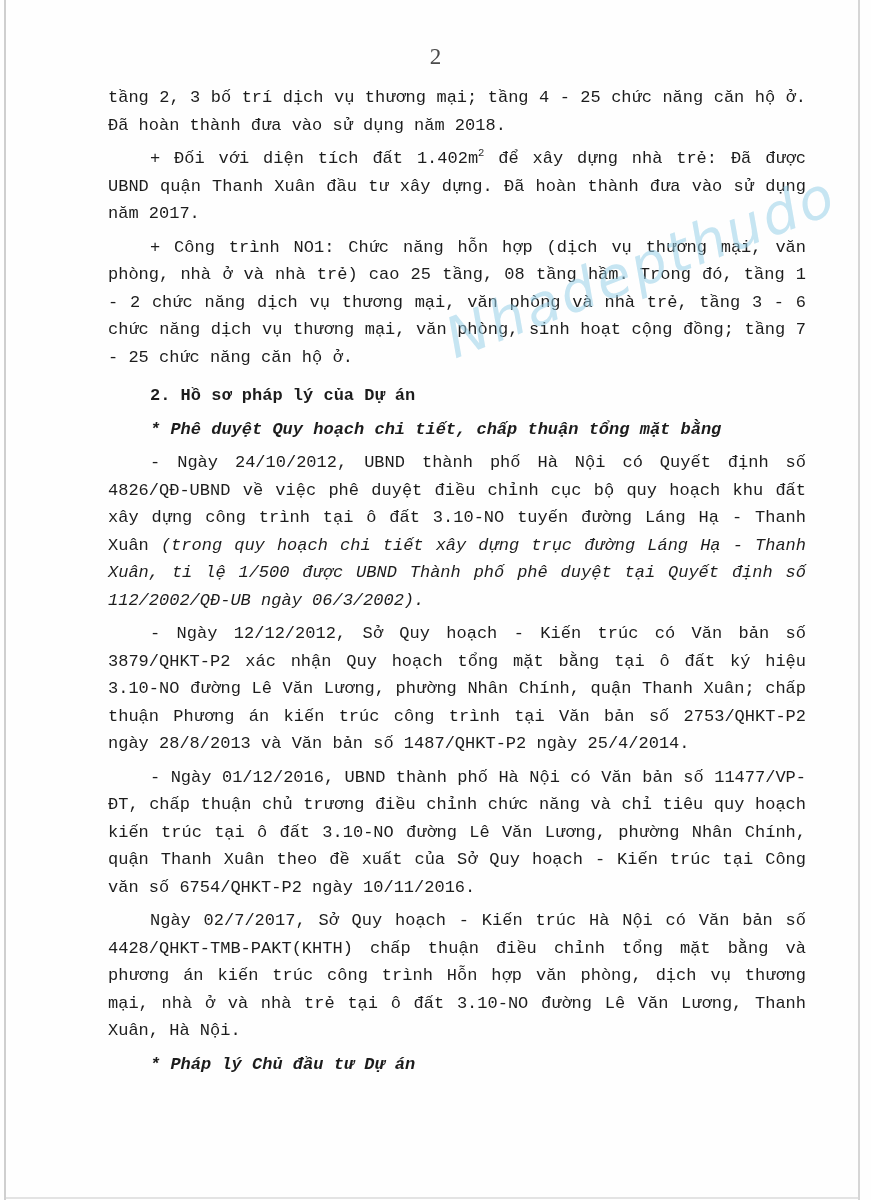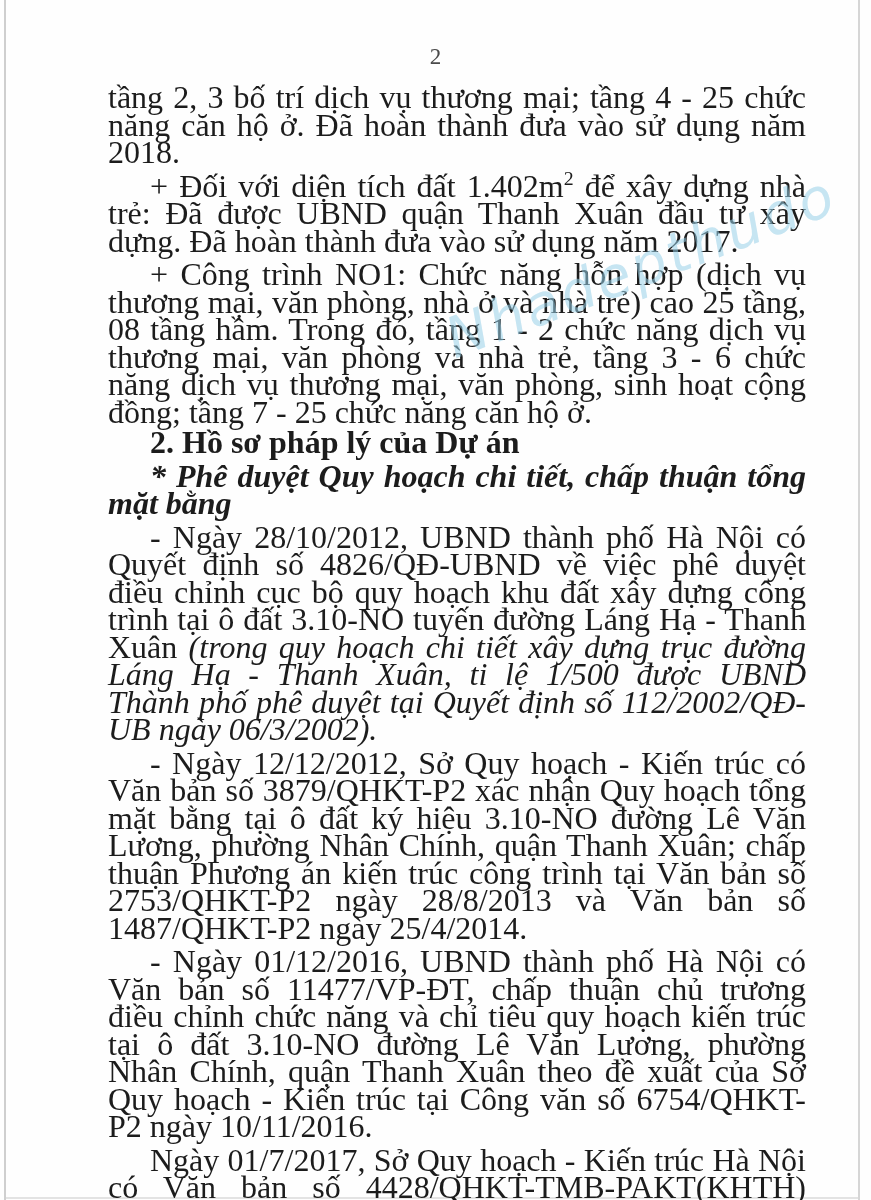--- a/index.html
+++ b/index.html
@@ -18,27 +18,28 @@
   .page-number {
     position:absolute; top:44px; left:0; width:100%;
     text-align:center; font-size:23px; color:#4a4a4a;
   }
 
   .content {
     position:absolute; left:108px; top:84px; width:698px;
   }
   .content p {
     margin:6px 0 0 0;
-    font-size:32px;
+    font-size:17px;
     line-height:27.5px;
     text-align:justify;
     text-indent:42px;
+    font-family:Liberation Mono, monospace;
   }
   .content p.cont { text-indent:0; margin-top:0; }
-  .content p.heading { font-weight:bold; margin-top:3px; }
+  .content p.heading { font-weight:bold; margin-top:11px; }
   .content p.subheading { font-weight:bold; font-style:italic; }
   .content sup { font-size:0.62em; line-height:0; vertical-align:super; }
   .content em { font-style:italic; }
 
   .watermark {
     position:absolute;
     left:448px; top:308px;
     transform:rotate(-21deg);
     transform-origin:left center;
     font-family:"DejaVu Sans", sans-serif;
@@ -67,28 +68,28 @@
     <p class="cont">tầng 2, 3 bố trí dịch vụ thương mại; tầng 4 - 25 chức năng căn hộ ở. Đã hoàn thành đưa vào sử dụng năm 2018.</p>
 
     <p><span>+ Đối với diện tích đất 1.402m</span><sup>2</sup><span> để xây dựng nhà trẻ: Đã được UBND quận Thanh Xuân đầu tư xây dựng. Đã hoàn thành đưa vào sử dụng năm 2017.</span></p>
 
     <p>+ Công trình NO1: Chức năng hỗn hợp (dịch vụ thương mại, văn phòng, nhà ở và nhà trẻ) cao 25 tầng, 08 tầng hầm. Trong đó, tầng 1 - 2 chức năng dịch vụ thương mại, văn phòng và nhà trẻ, tầng 3 - 6 chức năng dịch vụ thương mại, văn phòng, sinh hoạt cộng đồng; tầng 7 - 25 chức năng căn hộ ở.</p>
 
     <p class="heading">2. Hồ sơ pháp lý của Dự án</p>
 
     <p class="subheading">* Phê duyệt Quy hoạch chi tiết, chấp thuận tổng mặt bằng</p>
 
-    <p><span>- Ngày 28/10/2012, UBND thành phố Hà Nội có Quyết định số 4826/QĐ-UBND về việc phê duyệt điều chỉnh cục bộ quy hoạch khu đất xây dựng công trình tại ô đất 3.10-NO tuyến đường Láng Hạ - Thanh Xuân </span><em>(trong quy hoạch chi tiết xây dựng trục đường Láng Hạ - Thanh Xuân, ti lệ 1/500 được UBND Thành phố phê duyệt tại Quyết định số 112/2002/QĐ-UB ngày 06/3/2002).</em></p>
+    <p><span>- Ngày 24/10/2012, UBND thành phố Hà Nội có Quyết định số 4826/QĐ-UBND về việc phê duyệt điều chỉnh cục bộ quy hoạch khu đất xây dựng công trình tại ô đất 3.10-NO tuyến đường Láng Hạ - Thanh Xuân </span><em>(trong quy hoạch chi tiết xây dựng trục đường Láng Hạ - Thanh Xuân, ti lệ 1/500 được UBND Thành phố phê duyệt tại Quyết định số 112/2002/QĐ-UB ngày 06/3/2002).</em></p>
 
     <p>- Ngày 12/12/2012, Sở Quy hoạch - Kiến trúc có Văn bản số 3879/QHKT-P2 xác nhận Quy hoạch tổng mặt bằng tại ô đất ký hiệu 3.10-NO đường Lê Văn Lương, phường Nhân Chính, quận Thanh Xuân; chấp thuận Phương án kiến trúc công trình tại Văn bản số 2753/QHKT-P2 ngày 28/8/2013 và Văn bản số 1487/QHKT-P2 ngày 25/4/2014.</p>
 
     <p>- Ngày 01/12/2016, UBND thành phố Hà Nội có Văn bản số 11477/VP-ĐT, chấp thuận chủ trương điều chỉnh chức năng và chỉ tiêu quy hoạch kiến trúc tại ô đất 3.10-NO đường Lê Văn Lương, phường Nhân Chính, quận Thanh Xuân theo đề xuất của Sở Quy hoạch - Kiến trúc tại Công văn số 6754/QHKT-P2 ngày 10/11/2016.</p>
 
 
-    <p>Ngày 01/7/2017, Sở Quy hoạch - Kiến trúc Hà Nội có Văn bản số 4428/QHKT-TMB-PAKT(KHTH) chấp thuận điều chỉnh tổng mặt bằng và phương án kiến trúc công trình Hỗn hợp văn phòng, dịch vụ thương mại, nhà ở và nhà trẻ tại ô đất 3.10-NO đường Lê Văn Lương, Thanh Xuân, Hà Nội.</p>
+    <p>Ngày 02/7/2017, Sở Quy hoạch - Kiến trúc Hà Nội có Văn bản số 4428/QHKT-TMB-PAKT(KHTH) chấp thuận điều chỉnh tổng mặt bằng và phương án kiến trúc công trình Hỗn hợp văn phòng, dịch vụ thương mại, nhà ở và nhà trẻ tại ô đất 3.10-NO đường Lê Văn Lương, Thanh Xuân, Hà Nội.</p>
 
     <p class="subheading">* Pháp lý Chủ đầu tư Dự án</p>
 
   </div>
 
   <div class="watermark">Nhadepthudo</div>
 
 </div>
 
 </body></html>

